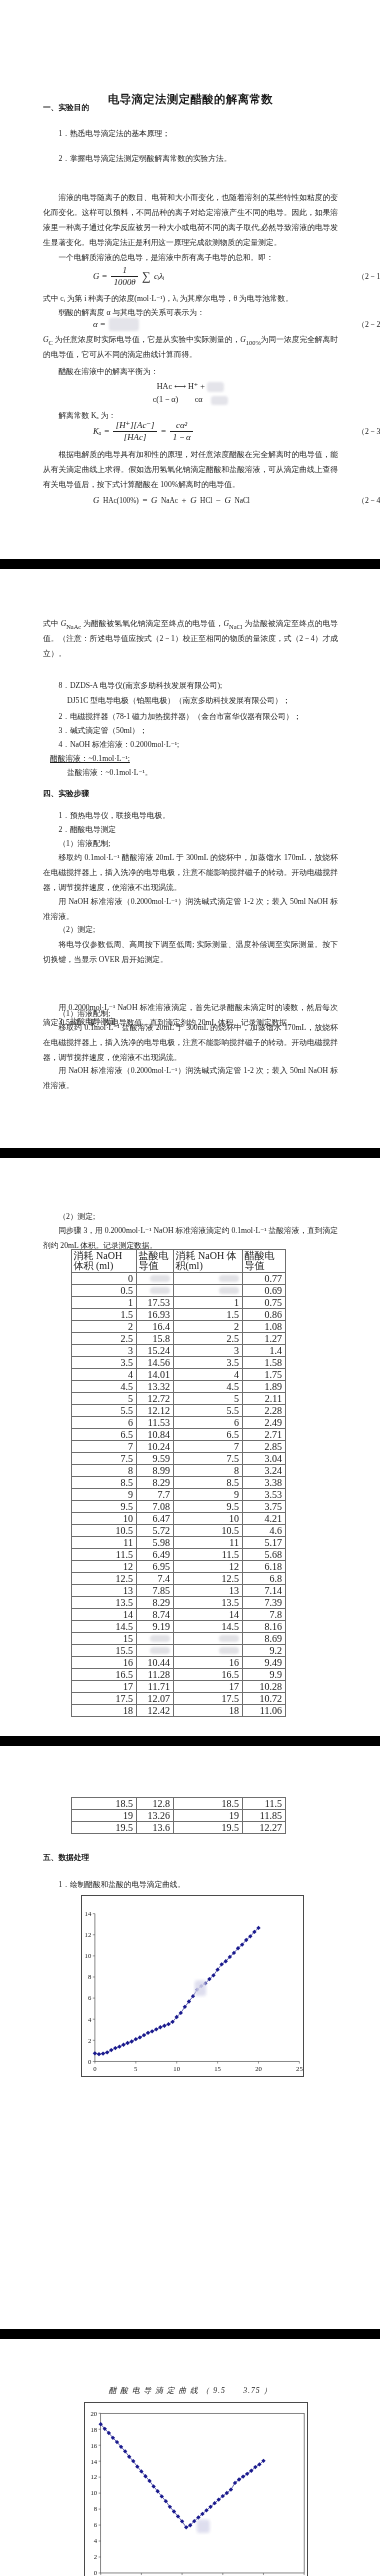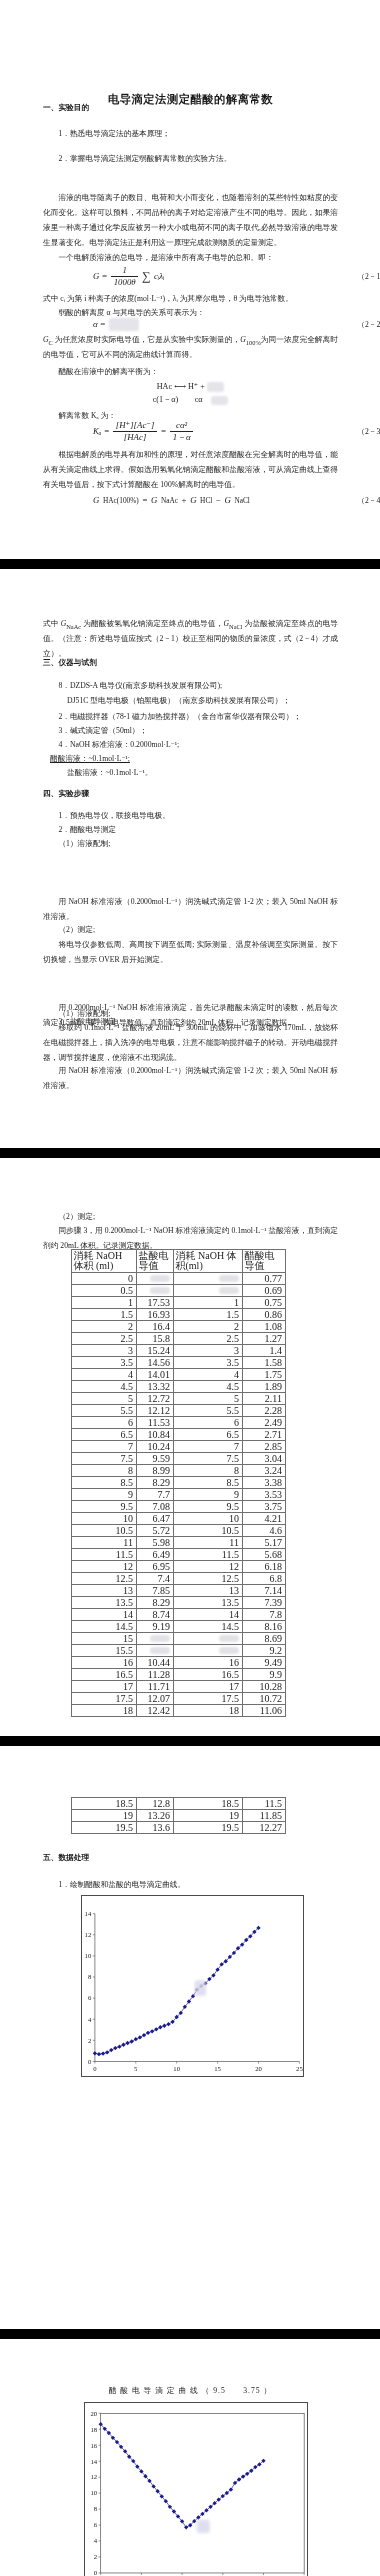--- a/index.html
+++ b/index.html
@@ -108,33 +108,33 @@
 
   <div class="abs frow" style="top:493px;">
     <span class="fml" style="font-style:normal;"><i>G</i><sub>HAc(100%)</sub> = <i>G</i><sub>NaAc</sub> + <i>G</i><sub>HCl</sub> − <i>G</i><sub>NaCl</sub></span>
     <span class="flabel">（2－4）</span>
   </div>
 
   <div class="sep" style="top:559px;"></div>
 
   <div class="abs" style="top:616px;text-align:justify;">式中 <i>G</i><sub>NaAc</sub> 为醋酸被氢氧化钠滴定至终点的电导值，<i>G</i><sub>NaCl</sub> 为盐酸被滴定至终点的电导值。（注意：所述电导值应按式（2－1）校正至相同的物质的量浓度，式（2－4）才成立）。</div>
 
-  <div class="abs h" style="top:655px;">三、仪器与试剂</div>
   <div class="abs ind" style="top:678px;">8．DZDS-A 电导仪(南京多助科技发展有限公司);</div>
   <div class="abs" style="top:693px;left:67px;width:270px;">DJ51C 型电导电极（铂黑电极）（南京多助科技发展有限公司）；</div>
   <div class="abs ind" style="top:709px;">2．电磁搅拌器（78-1 磁力加热搅拌器）（金台市富华仪器有限公司）；</div>
   <div class="abs ind" style="top:723px;">3．碱式滴定管（50ml）；</div>
   <div class="abs ind" style="top:737px;">4．NaOH 标准溶液：0.2000mol·L⁻¹;</div>
   <div class="abs" style="top:751px;left:50px;width:270px;text-decoration:underline;">醋酸溶液：~0.1mol·L⁻¹;</div>
   <div class="abs" style="top:765px;left:67px;width:270px;">盐酸溶液：~0.1mol·L⁻¹。</div>
 
   <div class="abs h" style="top:786px;">四、实验步骤</div>
   <div class="abs ind" style="top:808px;">1．预热电导仪，联接电导电极。</div>
   <div class="abs ind" style="top:822px;">2．醋酸电导测定</div>
   <div class="abs ind" style="top:836px;">（1）溶液配制;</div>
+  <div class="abs para" style="top:850px;">移取约 0.1mol·L⁻¹ 醋酸溶液 20mL 于 300mL 的烧杯中，加蒸馏水 170mL，放烧杯在电磁搅拌器上，插入洗净的电导电极，注意不能影响搅拌磁子的转动。开动电磁搅拌器，调节搅拌速度，使溶液不出现涡流。</div>
   <div class="abs para" style="top:894px;">用 NaOH 标准溶液（0.2000mol·L⁻¹）润洗碱式滴定管 1-2 次；装入 50ml NaOH 标准溶液。</div>
   <div class="abs ind" style="top:922px;">（2）测定;</div>
   <div class="abs para" style="top:937px;">将电导仪参数低周、高周按下调至低周; 实际测量、温度补偿调至实际测量。按下切换键，当显示 OVER 后开始测定。</div>
   <div class="abs para" style="top:964px;margin-top:36px;">用 0.2000mol·L⁻¹ NaOH 标准溶液滴定，首先记录醋酸未滴定时的读数，然后每次滴定 0.5mL，读一次电导数值，直到滴定剂约 20mL 体积。记录测定数据。</div>
   <div class="abs ind" style="top:1006px;margin-top:8px;">3．盐酸电导测定</div>
   <div class="abs ind" style="top:1006px;">（1）溶液配制;</div>
   <div class="abs para" style="top:1020px;">移取约 0.1mol·L⁻¹ 盐酸溶液 20mL 于 300mL 的烧杯中，加蒸馏水 170mL，放烧杯在电磁搅拌器上，插入洗净的电导电极，注意不能影响搅拌磁子的转动。开动电磁搅拌器，调节搅拌速度，使溶液不出现涡流。</div>
   <div class="abs para" style="top:1063px;">用 NaOH 标准溶液（0.2000mol·L⁻¹）润洗碱式滴定管 1-2 次；装入 50ml NaOH 标准溶液。</div>
 
   <div class="sep" style="top:1148px;"></div>
@@ -495,21 +495,21 @@
         <path d="M 318.78 81.05 L 322.97999999999996 85.25 L 318.78 89.45 L 314.58 85.25 Z" fill="#1b1b8e"></path>
         <path d="M 326.72 73.87499999999999 L 330.92 78.07499999999999 L 326.72 82.27499999999999 L 322.52000000000004 78.07499999999999 Z" fill="#1b1b8e"></path>
         <path d="M 334.66 65.265 L 338.86 69.465 L 334.66 73.665 L 330.46000000000004 69.465 Z" fill="#1b1b8e"></path>
         <path d="M 342.6 57.47500000000001 L 346.8 61.67500000000001 L 342.6 65.87500000000001 L 338.40000000000003 61.67500000000001 Z" fill="#1b1b8e"></path>
         <rect x="218.736" y="163.14999999999998" width="22.232000000000028" height="30.75" fill="#d9d9ec" opacity="0.85" rx="6" filter="url(#blf0)"></rect>
       </svg>
     </div>
 
   <div class="sep" style="top:2329px;"></div>
 
-  <div class="abs center cap" style="top:2383px;">醋 酸 电 导 滴 定 曲 线 （ 9.5　　3.75 ）</div>
+  <div class="abs center cap" style="top:2383px;font-style:italic;">醋 酸 电 导 滴 定 曲 线 （ 9.5　　3.75 ）</div>
 
   <div class="chart" style="top:2402px;left:84px;width:222px;height:188px;">
       <svg width="222" height="188" viewBox="0 0 430 365" style="font-size:15px">
         <defs>
           <filter id="blf1">
             <feGaussianBlur stdDeviation="3"></feGaussianBlur>
           </filter>
         </defs>
         <rect x="30" y="20" width="395" height="310" fill="none" stroke="#3c3c3c" stroke-width="1.2"></rect>
         <line x1="26" y1="330" x2="30" y2="330" stroke="#3c3c3c" stroke-width="1"></line>

